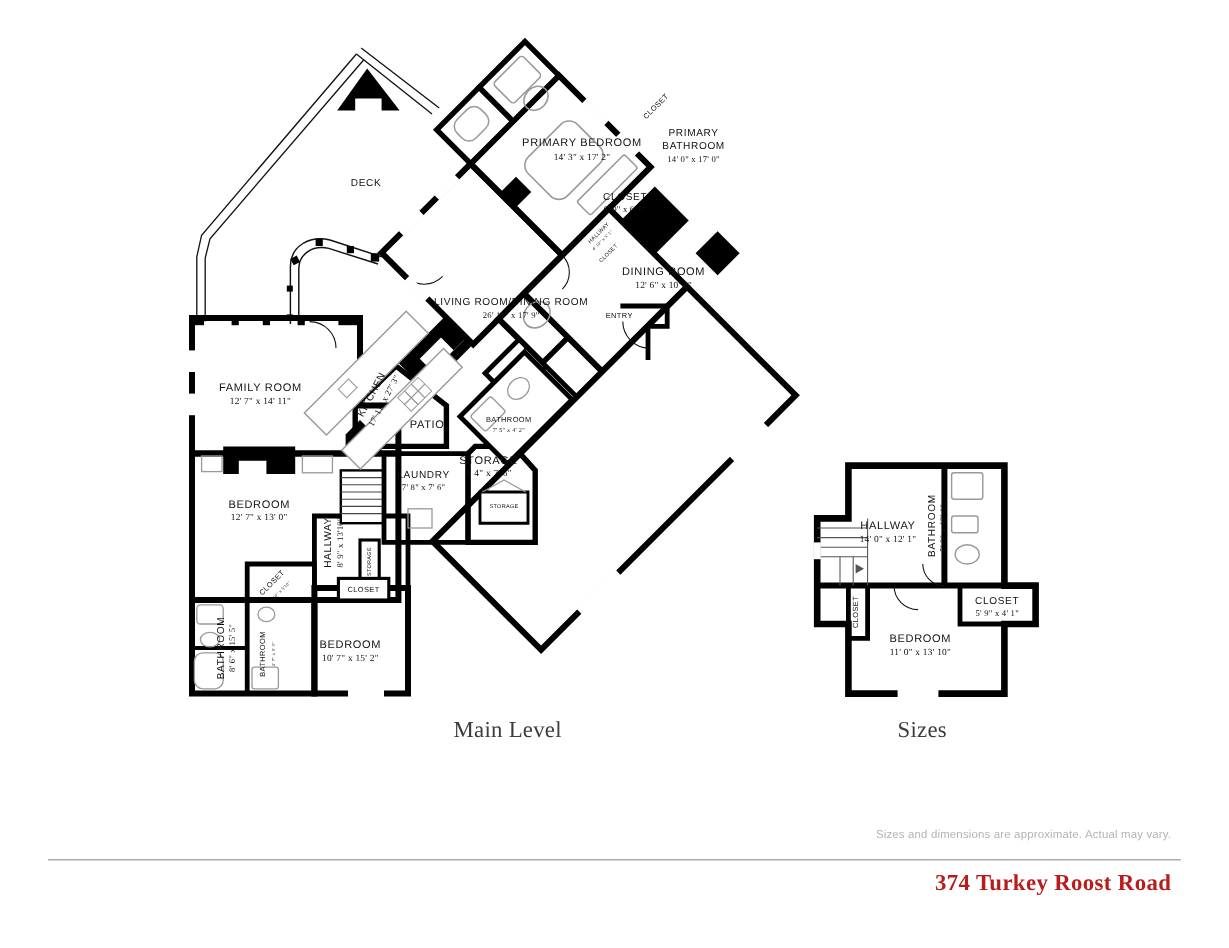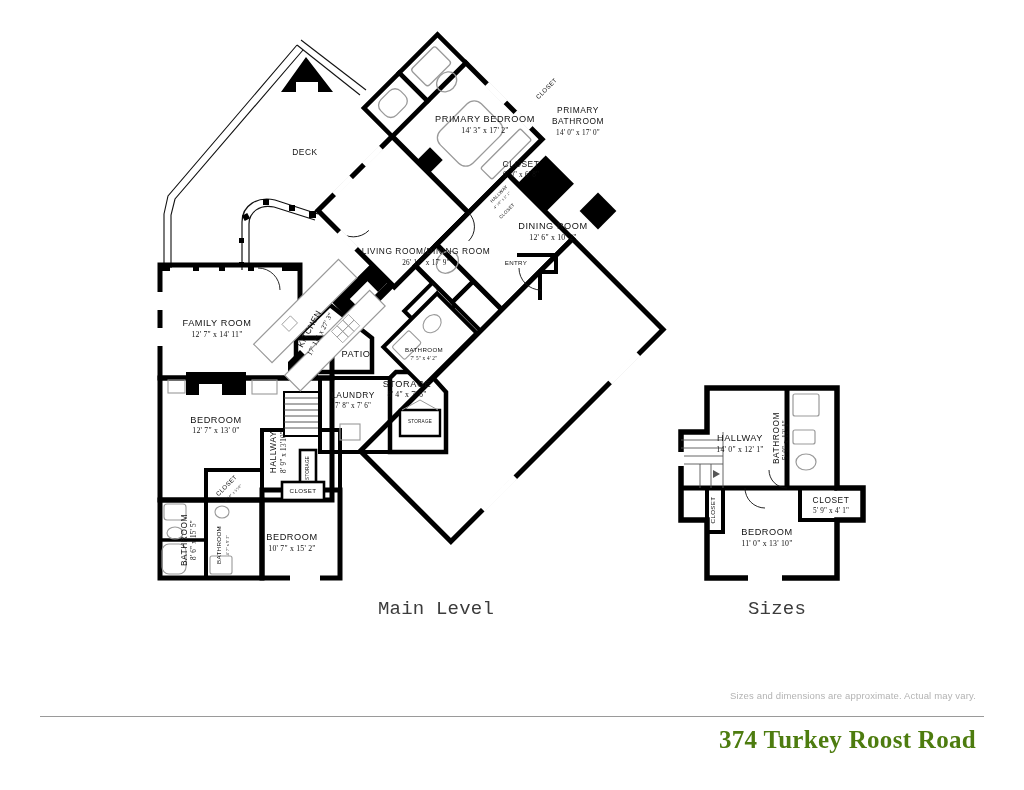--- a/index.html
+++ b/index.html
@@ -52,21 +52,21 @@
   .rm-name.big { font-size: 9.2px; }
   .rm-dim.big  { font-size: 7.8px; }
   .rm-name.sm  { font-size: 6.2px; letter-spacing: 0.35px; }
   .rm-dim.sm   { font-size: 5.2px; }
   .rm-name.xs  { font-size: 4.6px; letter-spacing: 0.25px; }
   .rm-dim.xs   { font-size: 3.8px; }
 
   
   .level-caption {
     position: absolute;
-    font-family: Liberation Mono, monospace;
+    font-family: Liberation Serif, serif;
     font-size: 19px;
     font-weight: 300;
     color: #3c3c3c;
     letter-spacing: 0.2px;
     white-space: nowrap;
   }
   #caption-main { left: 378px; top: 598px; }
   #caption-loft { left: 748px; top: 598px; }
 
   
@@ -87,23 +87,23 @@
     right: 40px;
     top: 716px;
     height: 1px;
     background: #9a9a9a;
   }
   #address {
     position: absolute;
     right: 48px;
     top: 726px;
     font-family: "Liberation Serif", serif;
-    font-size: 25px;
+    font-size: 19px;
     font-weight: 700;
-    color: #4d7c0f;
+    color: #b91c1c;
     letter-spacing: 0.3px;
     white-space: nowrap;
   }
 </style>
 </head>
 <body>
 
 <div id="plan-stage">
 
   <svg class="plan" viewBox="0 0 1024 790">

